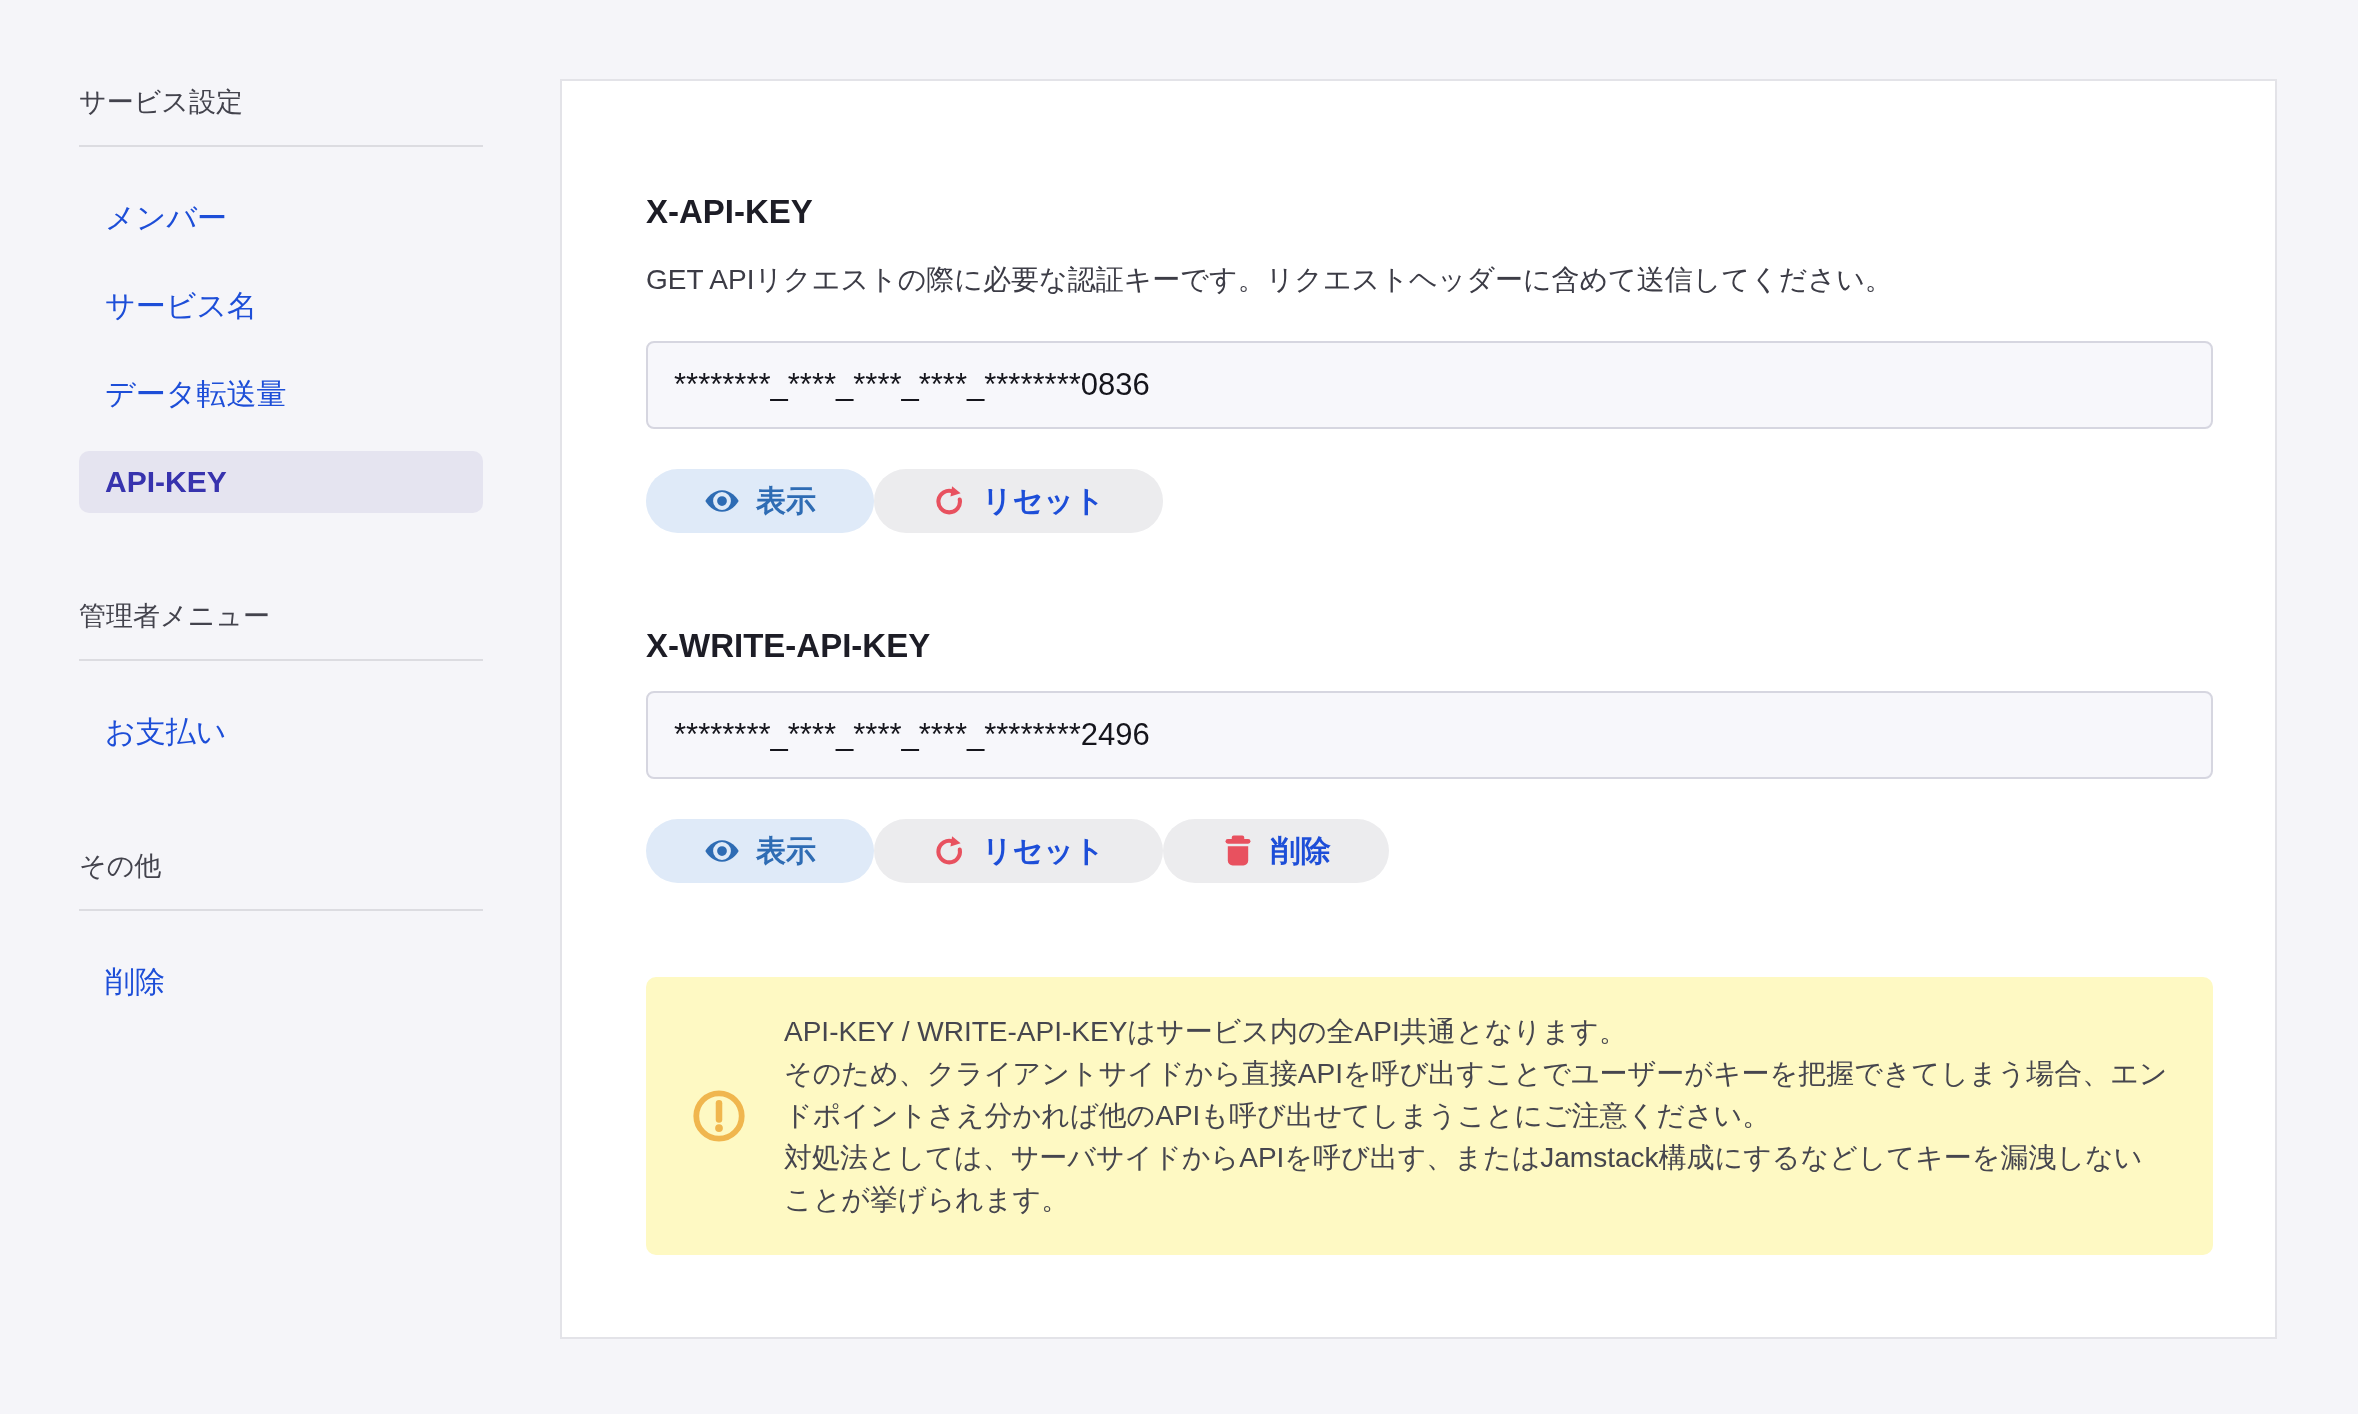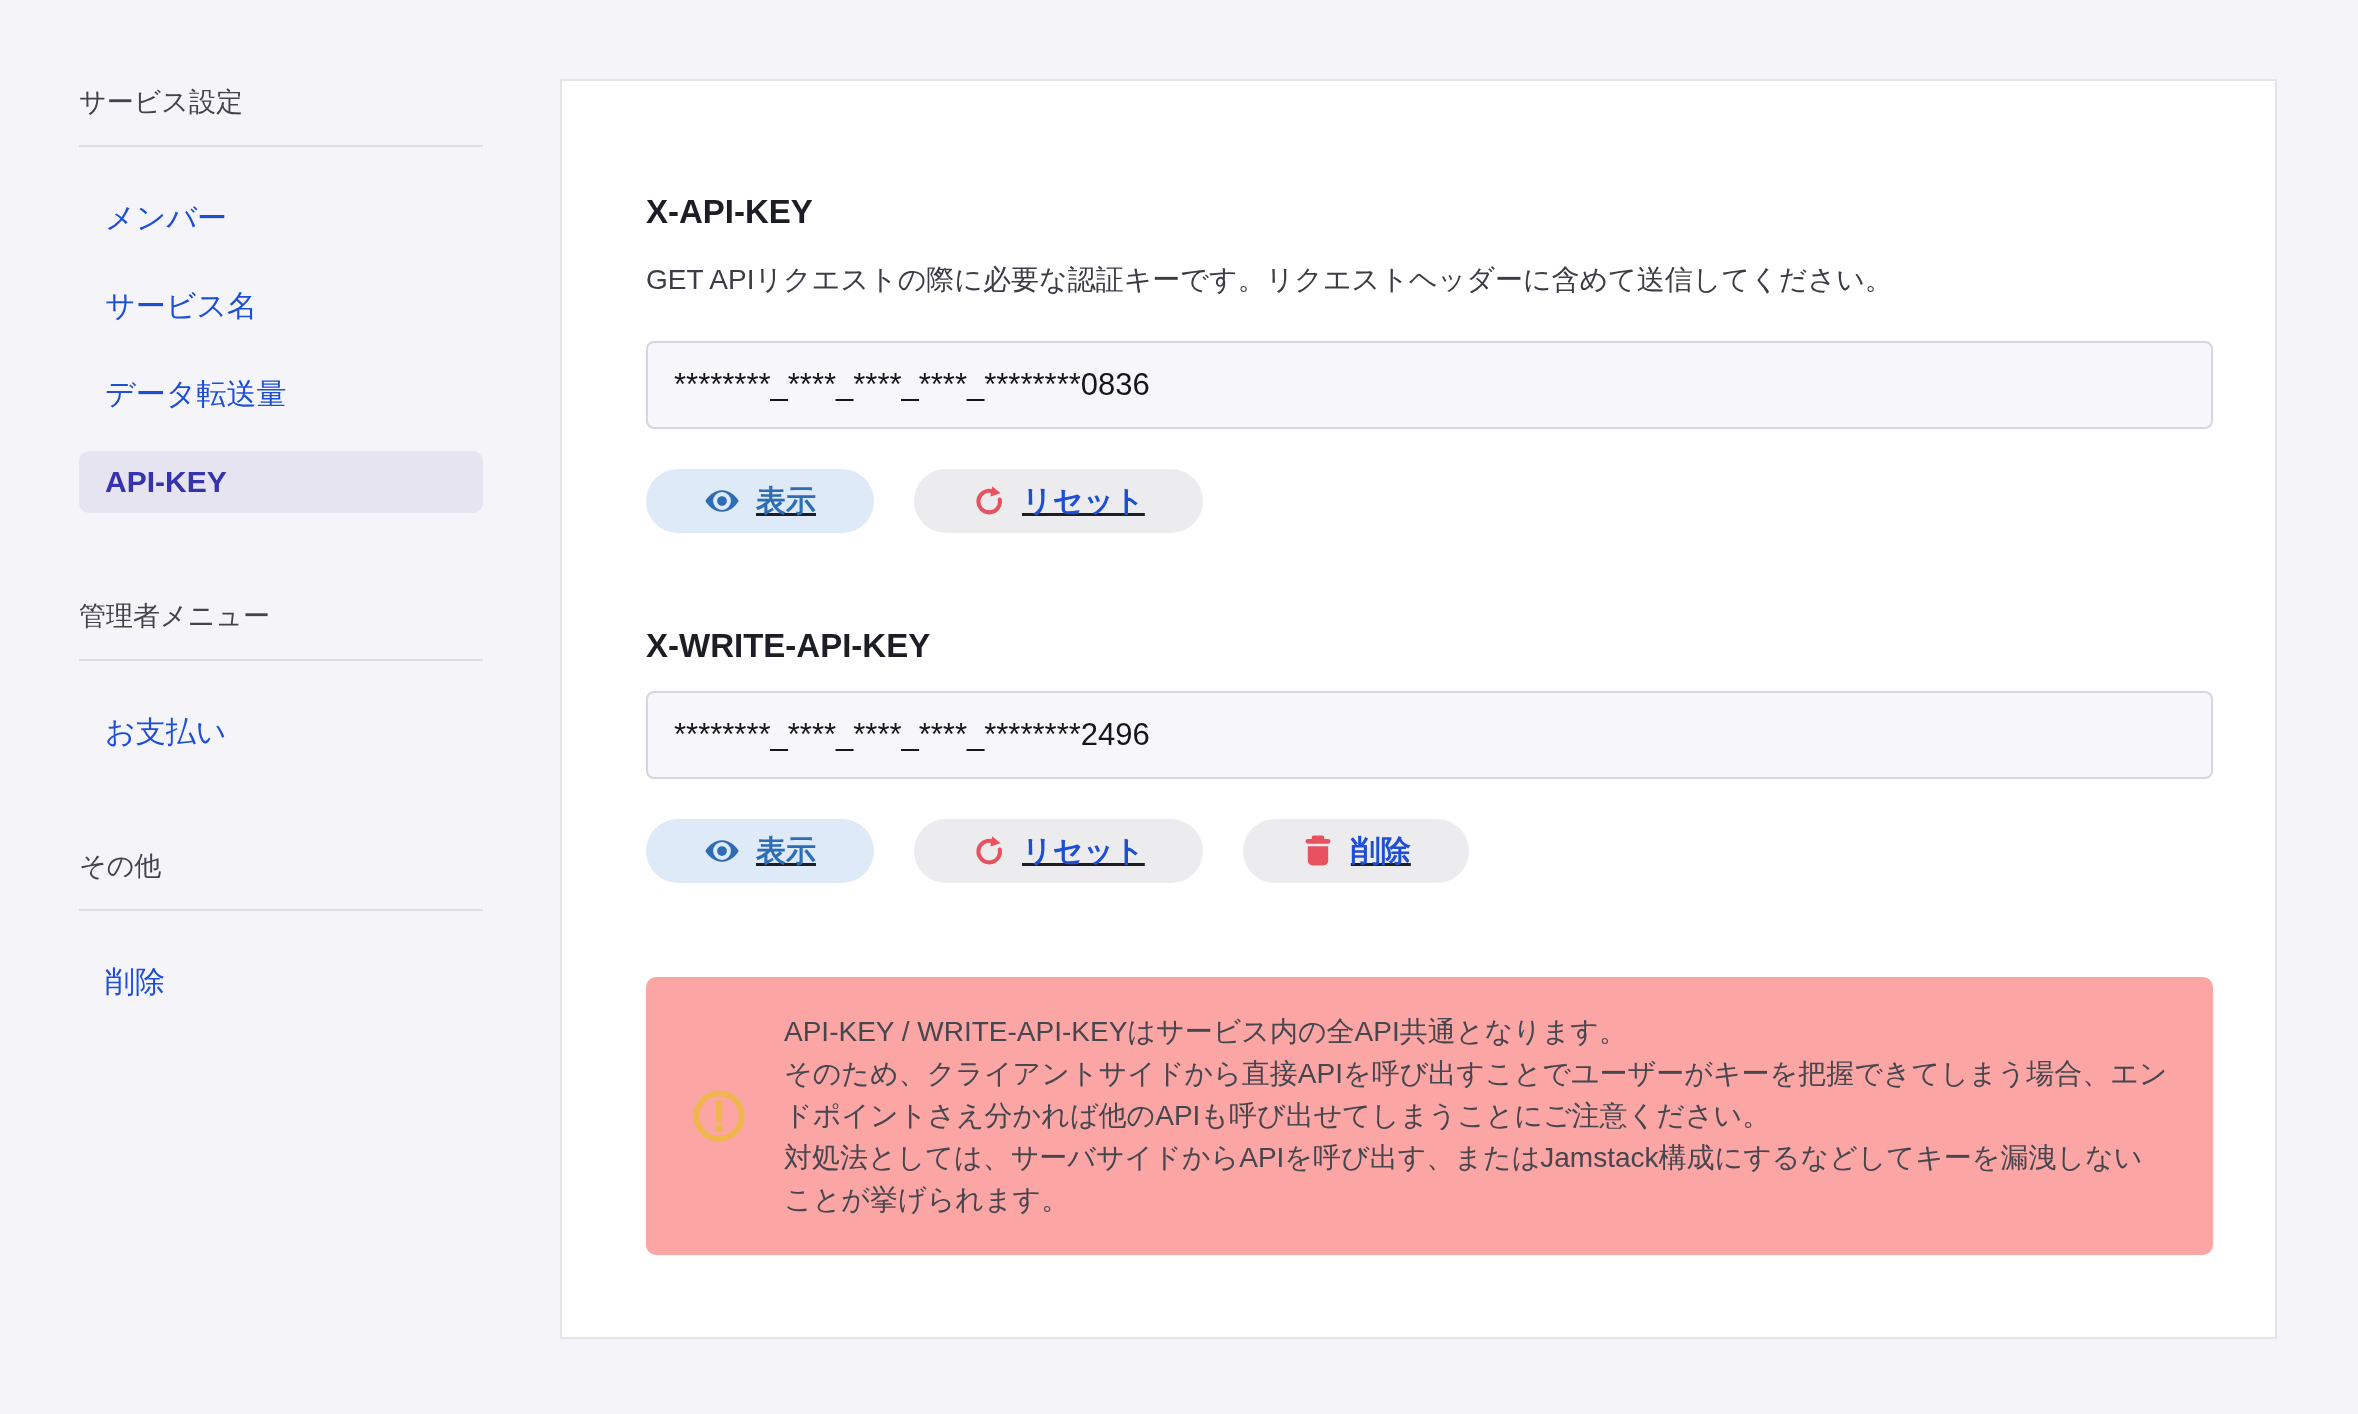--- a/index.html
+++ b/index.html
@@ -34,33 +34,33 @@
     padding:112px 62px 0 84px;
   }
   .section-title { font-size:33px; font-weight:700; color:#1d1d26; line-height:38px; margin-bottom:26px; }
   .section-desc  { font-size:28px; color:#3c3c46; line-height:46px; margin-bottom:38px; }
   .key-input {
     display:block; width:100%; height:88px;
     background:#f7f7fb; border:2px solid #d6d6e0; border-radius:8px;
     font-family:"Liberation Sans","DejaVu Sans",sans-serif;
     font-size:31px; color:#15151c; padding:0 26px; outline:none;
   }
-  .btn-row { display:flex; gap:40px; margin-top:40px; margin-bottom:94px;text-decoration:underline; }
+  .btn-row { display:flex; margin-top:40px; margin-bottom:94px; }
   .btn {
     height:64px; border:none; border-radius:32px; cursor:pointer;
     display:flex; align-items:center; gap:16px; padding:0 58px;
     font-family:inherit; font-size:30px; font-weight:700;
   }
   .btn svg { flex:none; }
   .btn-show   { background:#dfeaf8; color:#2e6cb4; }
   .btn-danger { background:#ececee; color:#1d4ed8; }
 
   
   .notice {
-    margin-top:80px; background:#fca5a5; border-radius:10px;
+    margin-top:80px; background:#fef9c3; border-radius:10px;
     display:flex; align-items:center; gap:36px; padding:34px 44px;
   }
   .notice-icon { flex:none; }
   .notice-text p { font-size:28px; color:#46464e; line-height:42px; }
 </style>
 </head>
 <body>
 
 <aside class="sidebar">
 

